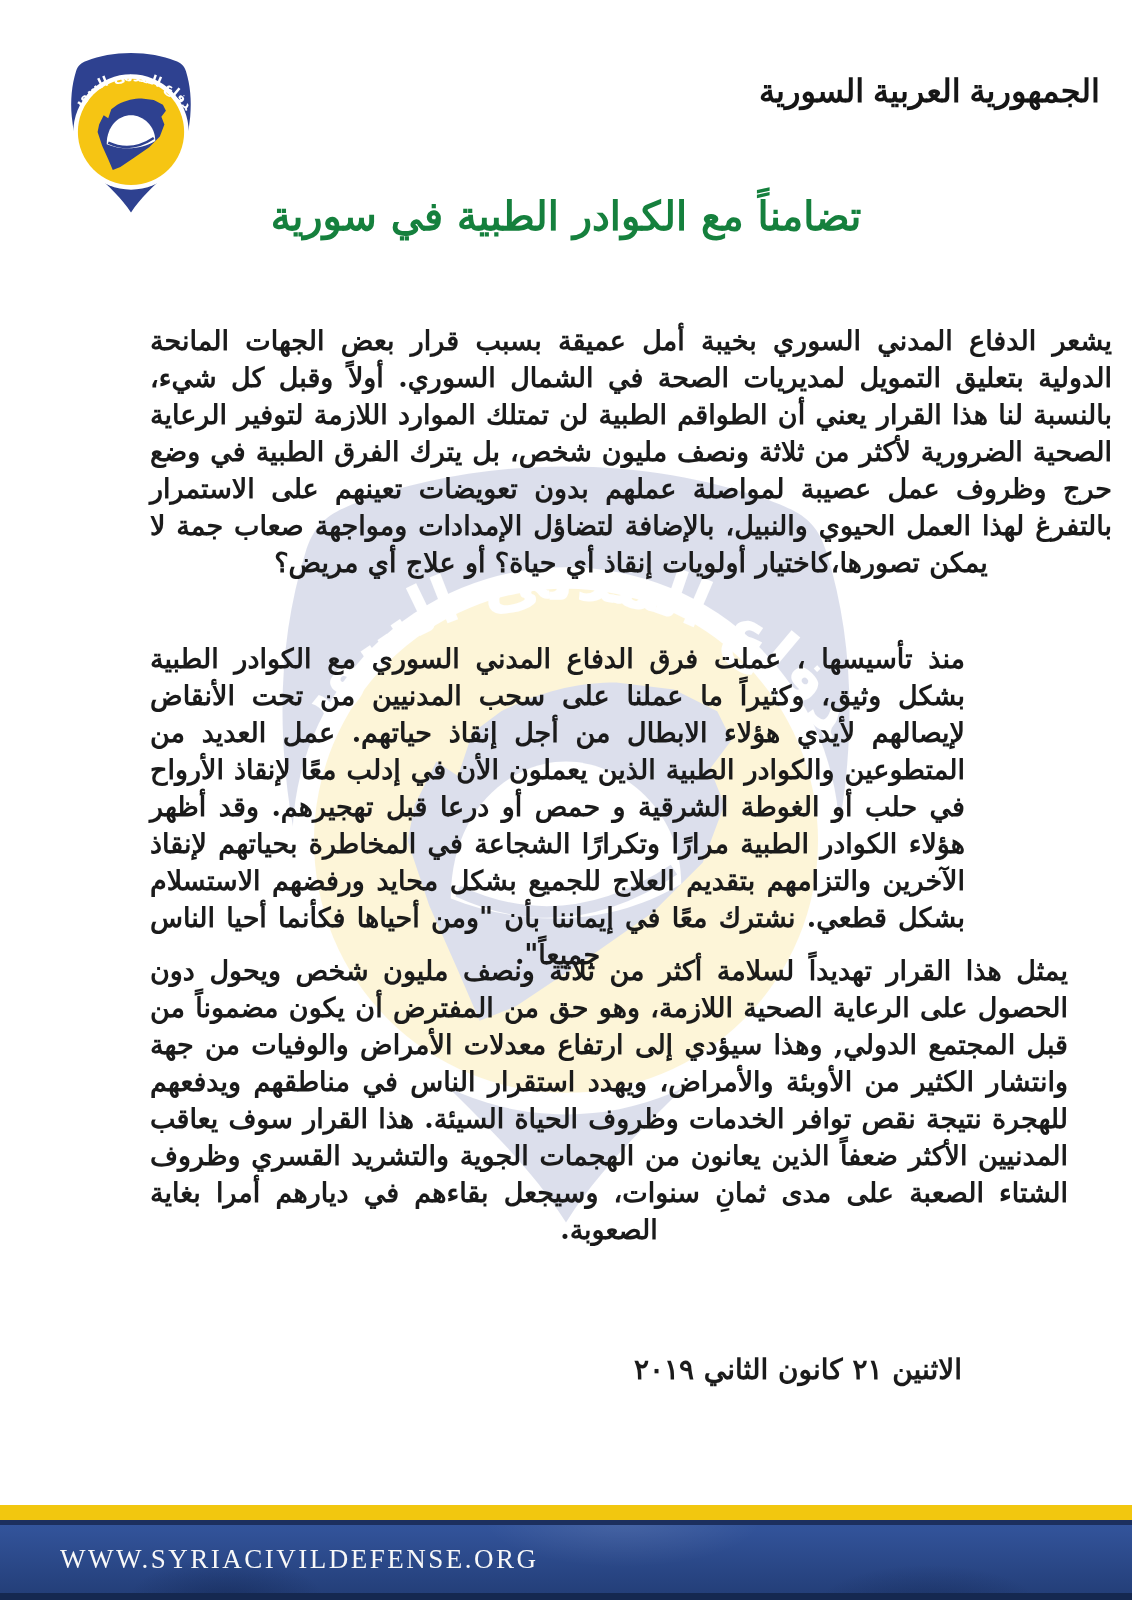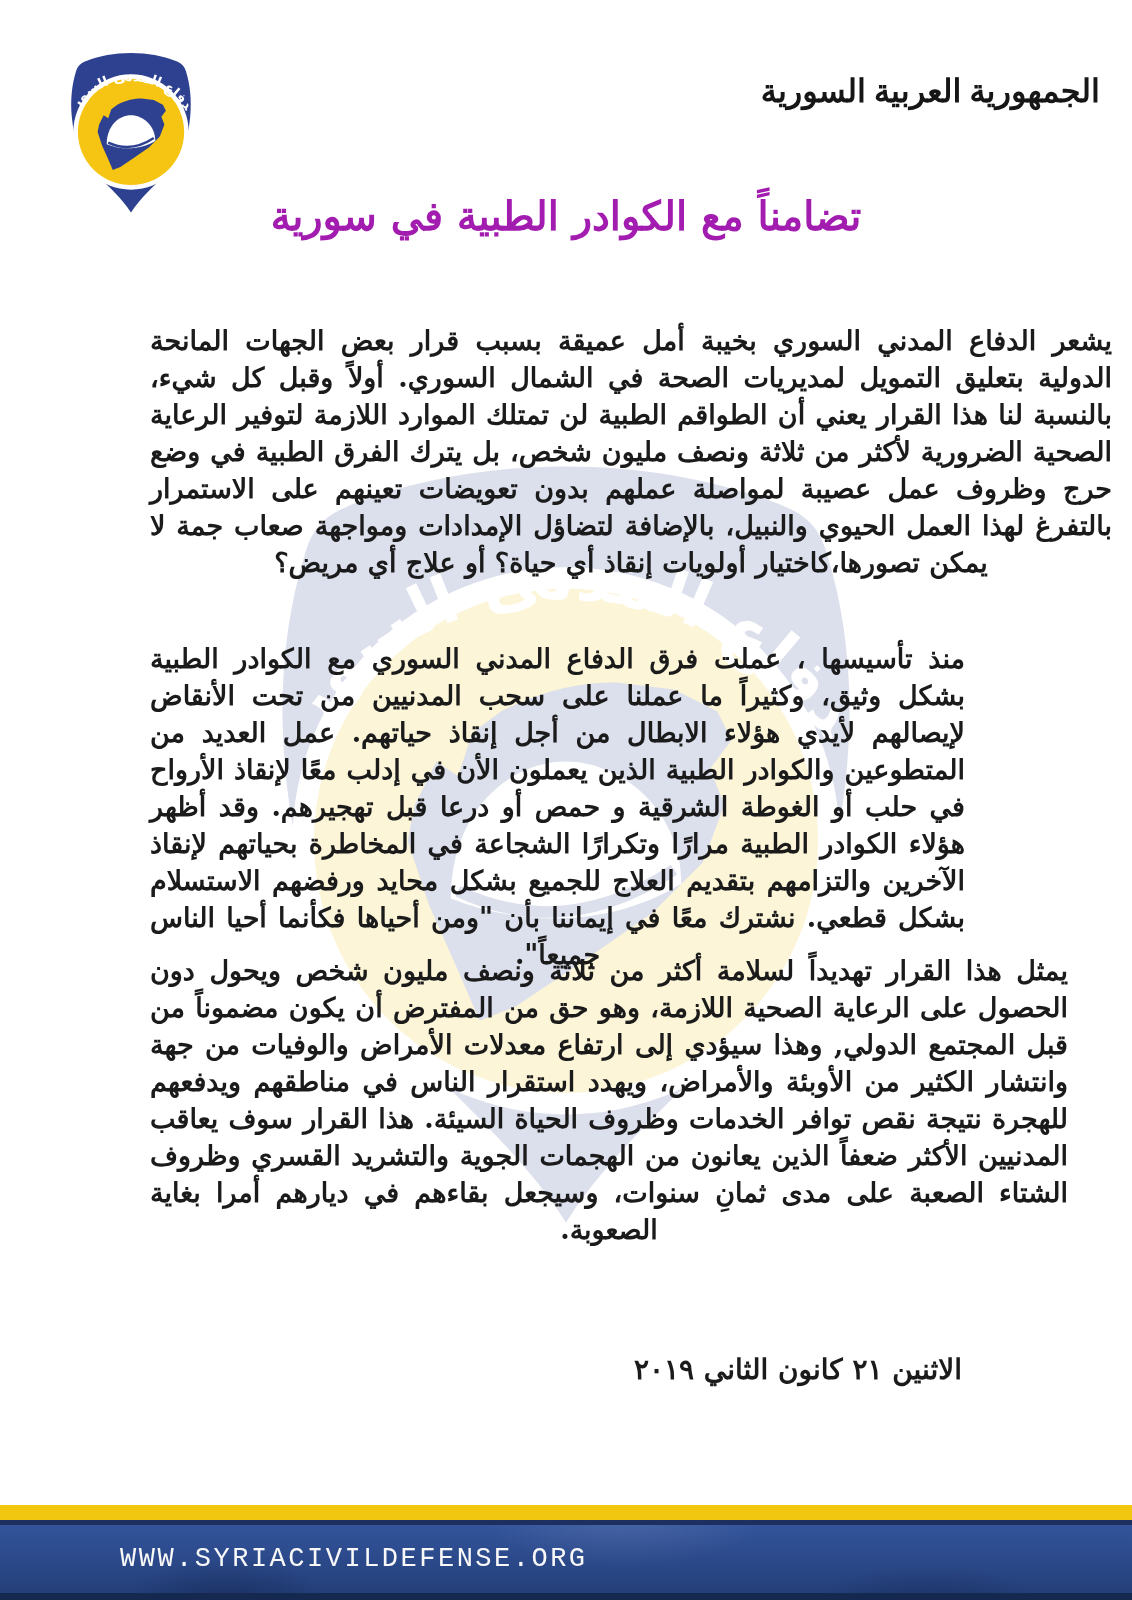--- a/index.html
+++ b/index.html
@@ -20,29 +20,29 @@
     pointer-events:none;
   }
   
   .logo{
     position:absolute;top:50px;left:55px;
     width:152px;height:167px;
   }
   .org-names{
     position:absolute;top:68px;right:32px;
     text-align:right;direction:rtl;
-    font-family:Liberation Serif, serif;
+    font-family:Liberation Sans, sans-serif;
     font-weight:700;color:#161616;
     font-size:32px;line-height:46px;
   }
   
   .doc-title{
     position:absolute;top:192px;left:0;right:0;
     margin:0;text-align:center;direction:rtl;
-    font-size:40px;font-weight:700;color:#a21caf;
+    font-size:40px;font-weight:700;color:#15803d;
     letter-spacing:0.5px;
   }
   
   .para{
     position:absolute;
     margin:0;direction:rtl;
     text-align:justify;text-align-last:center;
     font-size:27px;line-height:37px;
     font-weight:700;color:#1b1b1b;
   }
@@ -63,22 +63,22 @@
   .footer .bar{
     height:68px;
     background:
       radial-gradient(140px 60px at 20% 110%, rgba(10,25,60,.35), rgba(10,25,60,0) 70%),
       radial-gradient(200px 70px at 55% -10%, rgba(255,255,255,.10), rgba(255,255,255,0) 70%),
       radial-gradient(160px 60px at 82% 120%, rgba(10,25,60,.30), rgba(10,25,60,0) 70%),
       linear-gradient(#33549b,#243f79);
     display:flex;align-items:center;
   }
   .footer .bar .url{
-    padding-left:120px;
-    font-family:Liberation Mono, monospace;
+    padding-left:60px;
+    font-family:Liberation Serif, serif;
     font-size:27px;letter-spacing:2.5px;
     color:#f8f8f8;
   }
   .footer .stripe-bottom{height:7px;background:#152850;}
 </style>
 </head>
 <body>
 
 <div class="page">
 

